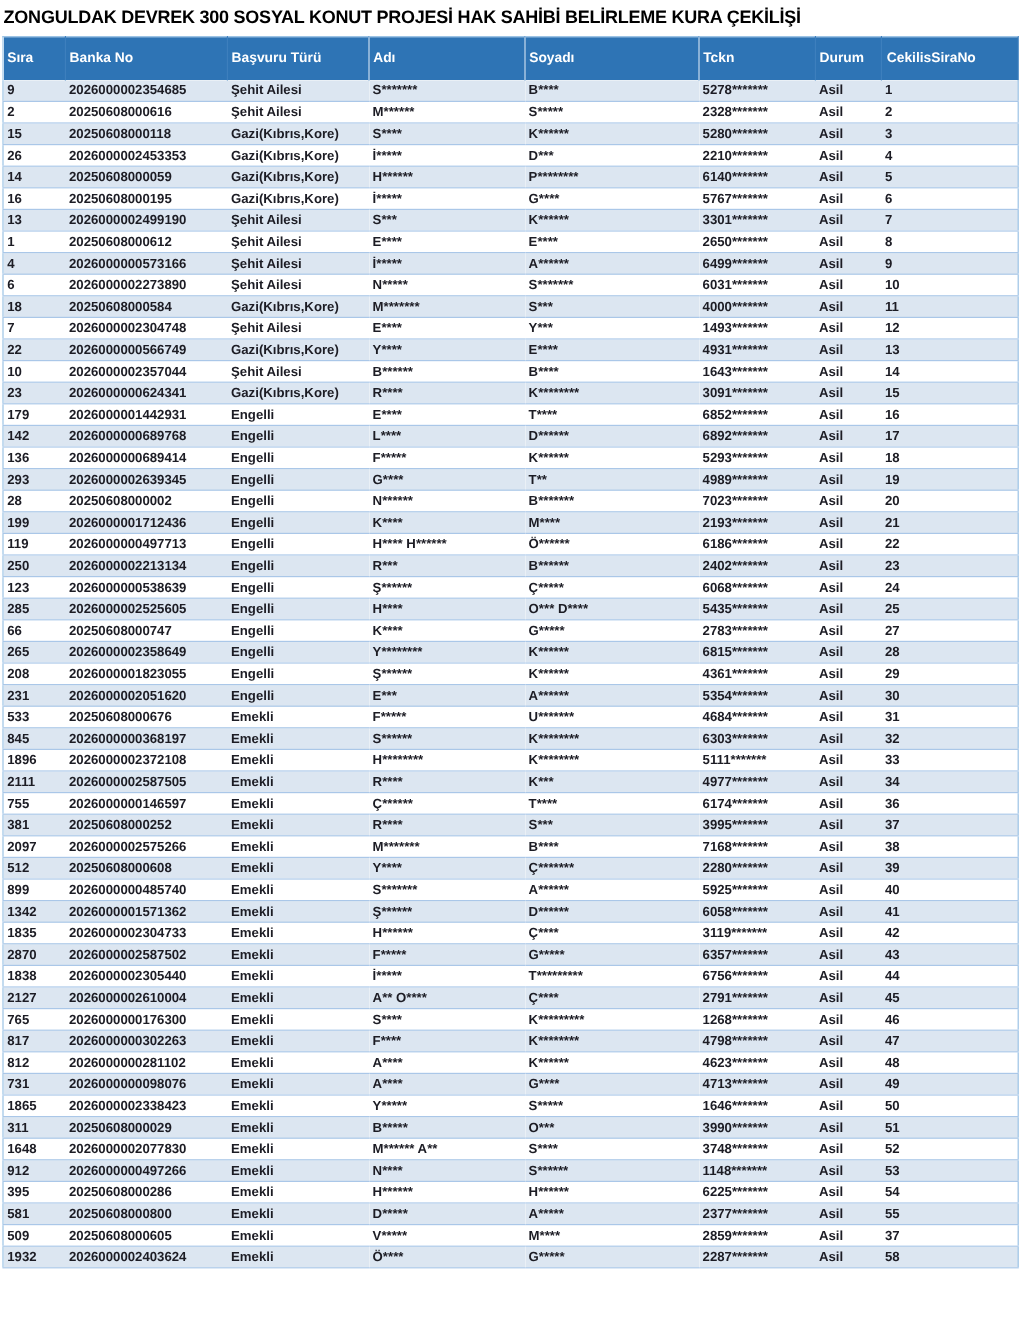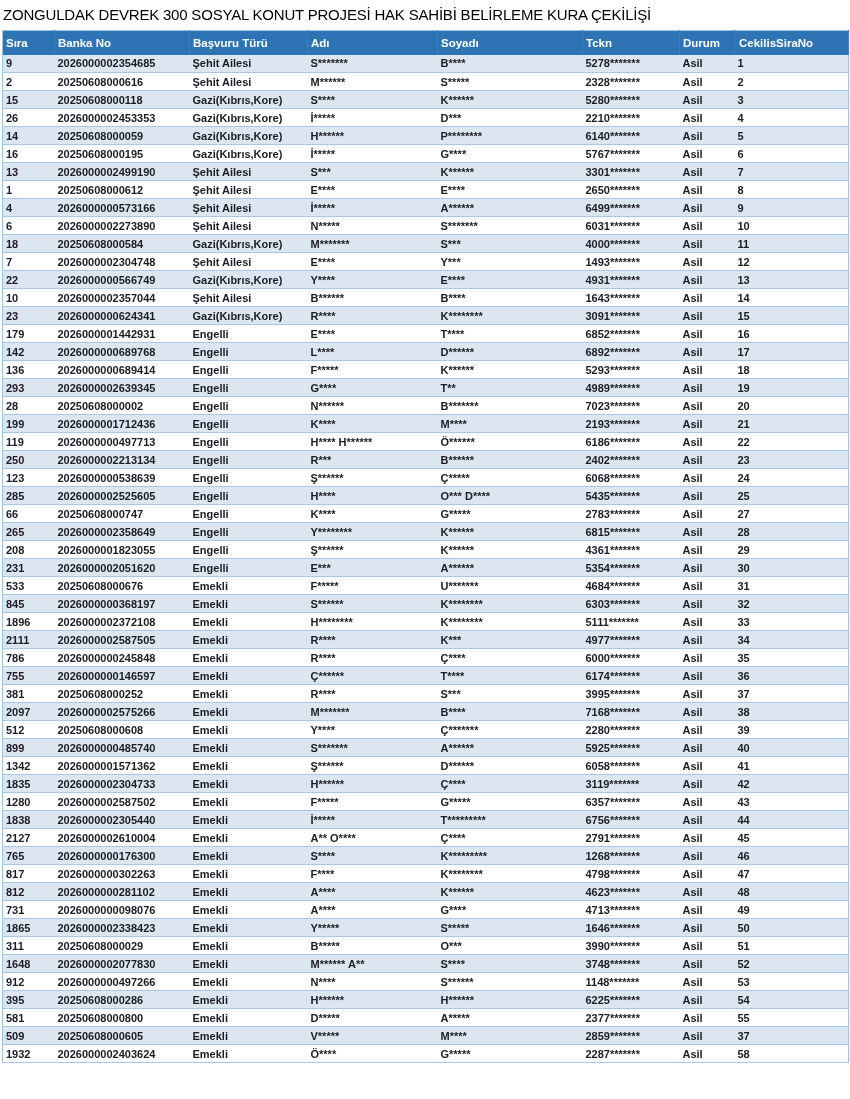--- a/index.html
+++ b/index.html
@@ -9,21 +9,21 @@
     font-family: "Liberation Sans", sans-serif;
   }
   .page {
     width: 850px;
     height: 1099px;
     background: #ffffff;
     overflow: hidden;
   }
   .page-title {
     font-size: 15px;
-    font-weight: normal;
+    font-weight: bold;
     color: #000000;
     letter-spacing: -0.2px;
     padding: 6px 18px 0 3px;
     height: 30px;
     white-space: nowrap;
   }
   table.results {
     width: 846px;
     margin-left: 2px;
     border-collapse: collapse;
@@ -37,21 +37,21 @@
   col.c-soyadi  { width: 145px; }
   col.c-tckn    { width: 97px; }
   col.c-durum   { width: 55px; }
   col.c-cekilis { width: 114px; }
   thead th {
     background: #2e74b5;
     color: #ffffff;
     font-size: 11.5px;
     font-weight: bold;
     text-align: left;
-    height: 24px;
+    height: 36px;
     padding: 0 0 0 3px;
     border-right: 1px solid #3d7fbd;
     white-space: nowrap;
     overflow: hidden;
   }
   thead th.th-tckn { }
   thead th.th-cekilis { padding-left: 4px; }
   tbody td {
     font-size: 11px;
     font-weight: bold;
@@ -419,30 +419,20 @@
           <td class="td-sira">2111</td>
           <td class="td-banka-no">2026000002587505</td>
           <td class="td-basvuru-turu">Emekli</td>
           <td class="td-adi">R****</td>
           <td class="td-soyadi">K***</td>
           <td class="td-tckn">4977*******</td>
           <td class="td-durum">Asil</td>
           <td class="td-cekilis-sira-no">34</td>
         </tr>
         <tr>
-          <td class="td-sira">786</td>
-          <td class="td-banka-no">2026000000245848</td>
-          <td class="td-basvuru-turu">Emekli</td>
-          <td class="td-adi">R****</td>
-          <td class="td-soyadi">Ç****</td>
-          <td class="td-tckn">6000*******</td>
-          <td class="td-durum">Asil</td>
-          <td class="td-cekilis-sira-no">35</td>
-        </tr>
-        <tr>
           <td class="td-sira">755</td>
           <td class="td-banka-no">2026000000146597</td>
           <td class="td-basvuru-turu">Emekli</td>
           <td class="td-adi">Ç******</td>
           <td class="td-soyadi">T****</td>
           <td class="td-tckn">6174*******</td>
           <td class="td-durum">Asil</td>
           <td class="td-cekilis-sira-no">36</td>
         </tr>
         <tr>
@@ -499,21 +489,21 @@
           <td class="td-sira">1835</td>
           <td class="td-banka-no">2026000002304733</td>
           <td class="td-basvuru-turu">Emekli</td>
           <td class="td-adi">H******</td>
           <td class="td-soyadi">Ç****</td>
           <td class="td-tckn">3119*******</td>
           <td class="td-durum">Asil</td>
           <td class="td-cekilis-sira-no">42</td>
         </tr>
         <tr>
-          <td class="td-sira">1280</td>
+          <td class="td-sira">2870</td>
           <td class="td-banka-no">2026000002587502</td>
           <td class="td-basvuru-turu">Emekli</td>
           <td class="td-adi">F*****</td>
           <td class="td-soyadi">G*****</td>
           <td class="td-tckn">6357*******</td>
           <td class="td-durum">Asil</td>
           <td class="td-cekilis-sira-no">43</td>
         </tr>
         <tr>
           <td class="td-sira">1838</td>

